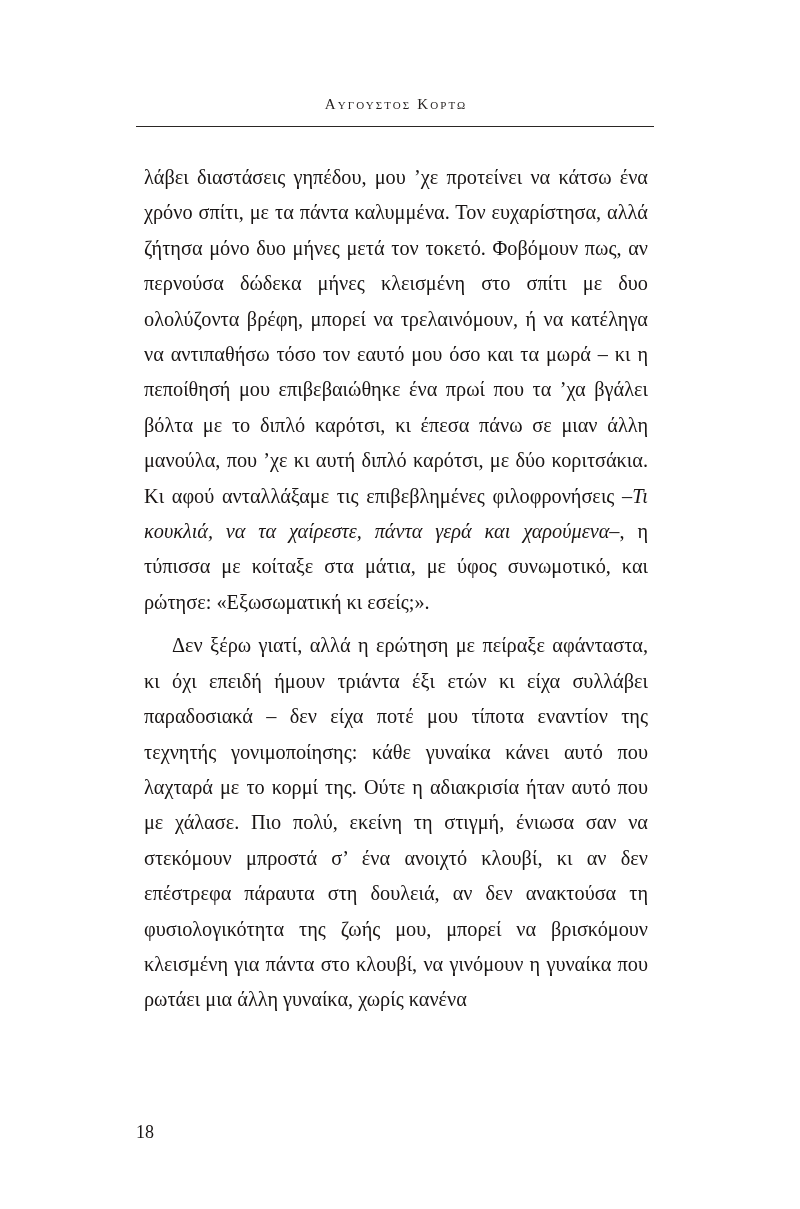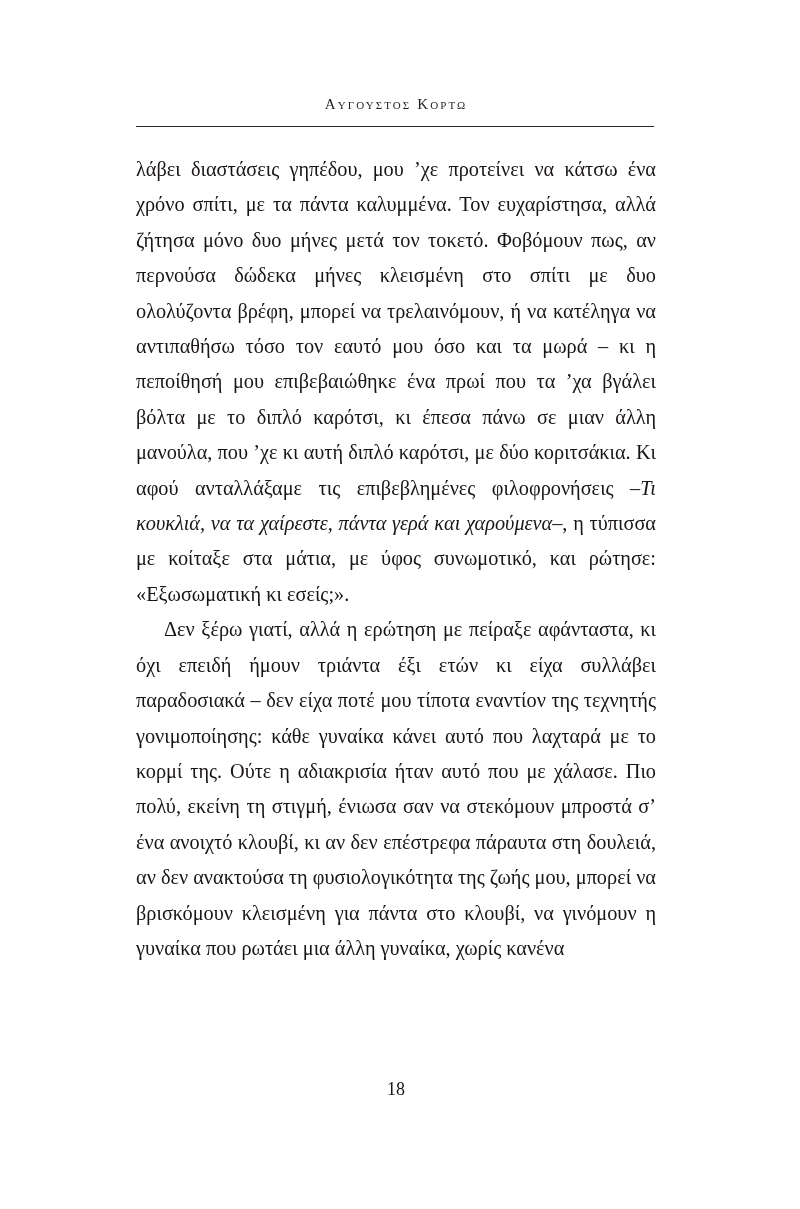--- a/index.html
+++ b/index.html
@@ -44,40 +44,40 @@
     height: 1px;
     background: #2a2624;
   }
   .text-block {
     position: absolute;
     top: 152px;
     left: 136px;
     width: 520px;
   }
   .para {
-    margin: 0;
+    margin: 8px;
     font-size: 20.3px;
     line-height: 35.4px;
     text-align: justify;
     text-justify: inter-word;
     color: #191514;
     hyphens: manual;
   }
   .para.indent {
     text-indent: 28px;
   }
   .para em {
     font-style: italic;
   }
   .folio {
     position: absolute;
-    top: 1079px;
+    top: 1122px;
     left: 136px;
     width: 520px;
-    text-align: center;
+    text-align: left;
     font-size: 18px;
     color: #191514;
   }
 </style>
 </head>
 <body>
 
 <div class="page">
 
   <div class="running-head">Αυγουστος Κορτω</div>

